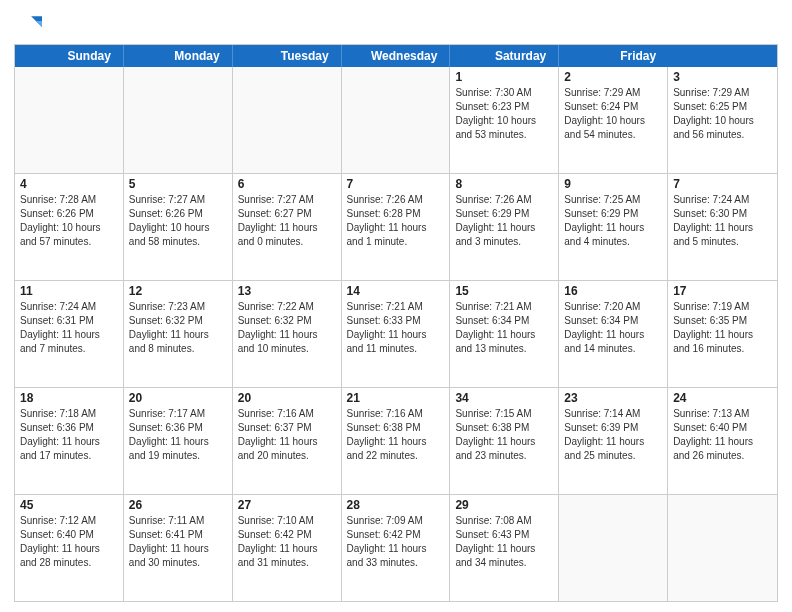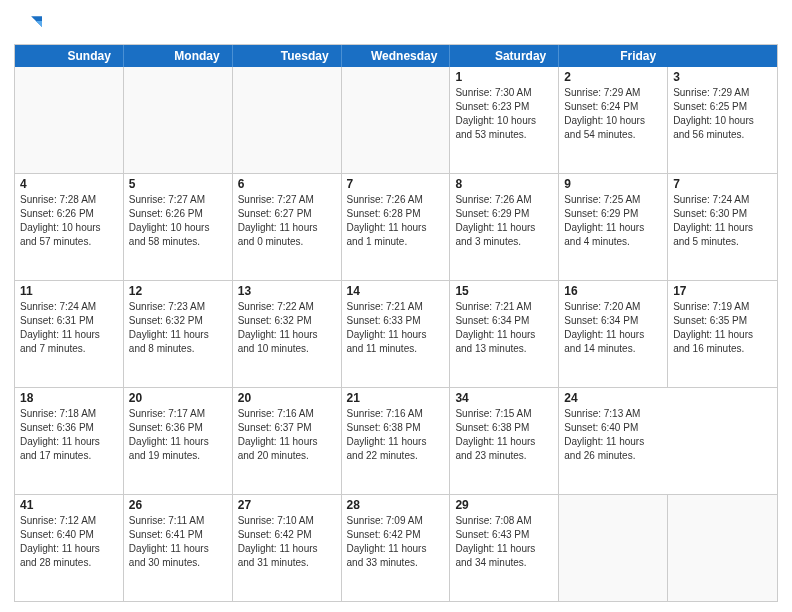--- a/index.html
+++ b/index.html
@@ -233,27 +233,31 @@
           </div>
           <div class="cal-cell">
             <div class="day-num">21</div>
             <div class="day-info">Sunrise: 7:16 AM<br>Sunset: 6:38 PM<br>Daylight: 11 hours and 22 minutes.</div>
           </div>
           <div class="cal-cell">
             <div class="day-num">34</div>
             <div class="day-info">Sunrise: 7:15 AM<br>Sunset: 6:38 PM<br>Daylight: 11 hours and 23 minutes.</div>
           </div>
           <div class="cal-cell">
+            <div class="day-num">23</div>
+            <div class="day-info">Sunrise: 7:14 AM<br>Sunset: 6:39 PM<br>Daylight: 11 hours and 25 minutes.</div>
+          </div>
+          <div class="cal-cell">
             <div class="day-num">24</div>
             <div class="day-info">Sunrise: 7:13 AM<br>Sunset: 6:40 PM<br>Daylight: 11 hours and 26 minutes.</div>
           </div>
         </div>
         <div class="cal-row">
           <div class="cal-cell">
-            <div class="day-num">41</div>
+            <div class="day-num">45</div>
             <div class="day-info">Sunrise: 7:12 AM<br>Sunset: 6:40 PM<br>Daylight: 11 hours and 28 minutes.</div>
           </div>
           <div class="cal-cell">
             <div class="day-num">26</div>
             <div class="day-info">Sunrise: 7:11 AM<br>Sunset: 6:41 PM<br>Daylight: 11 hours and 30 minutes.</div>
           </div>
           <div class="cal-cell">
             <div class="day-num">27</div>
             <div class="day-info">Sunrise: 7:10 AM<br>Sunset: 6:42 PM<br>Daylight: 11 hours and 31 minutes.</div>
           </div>

